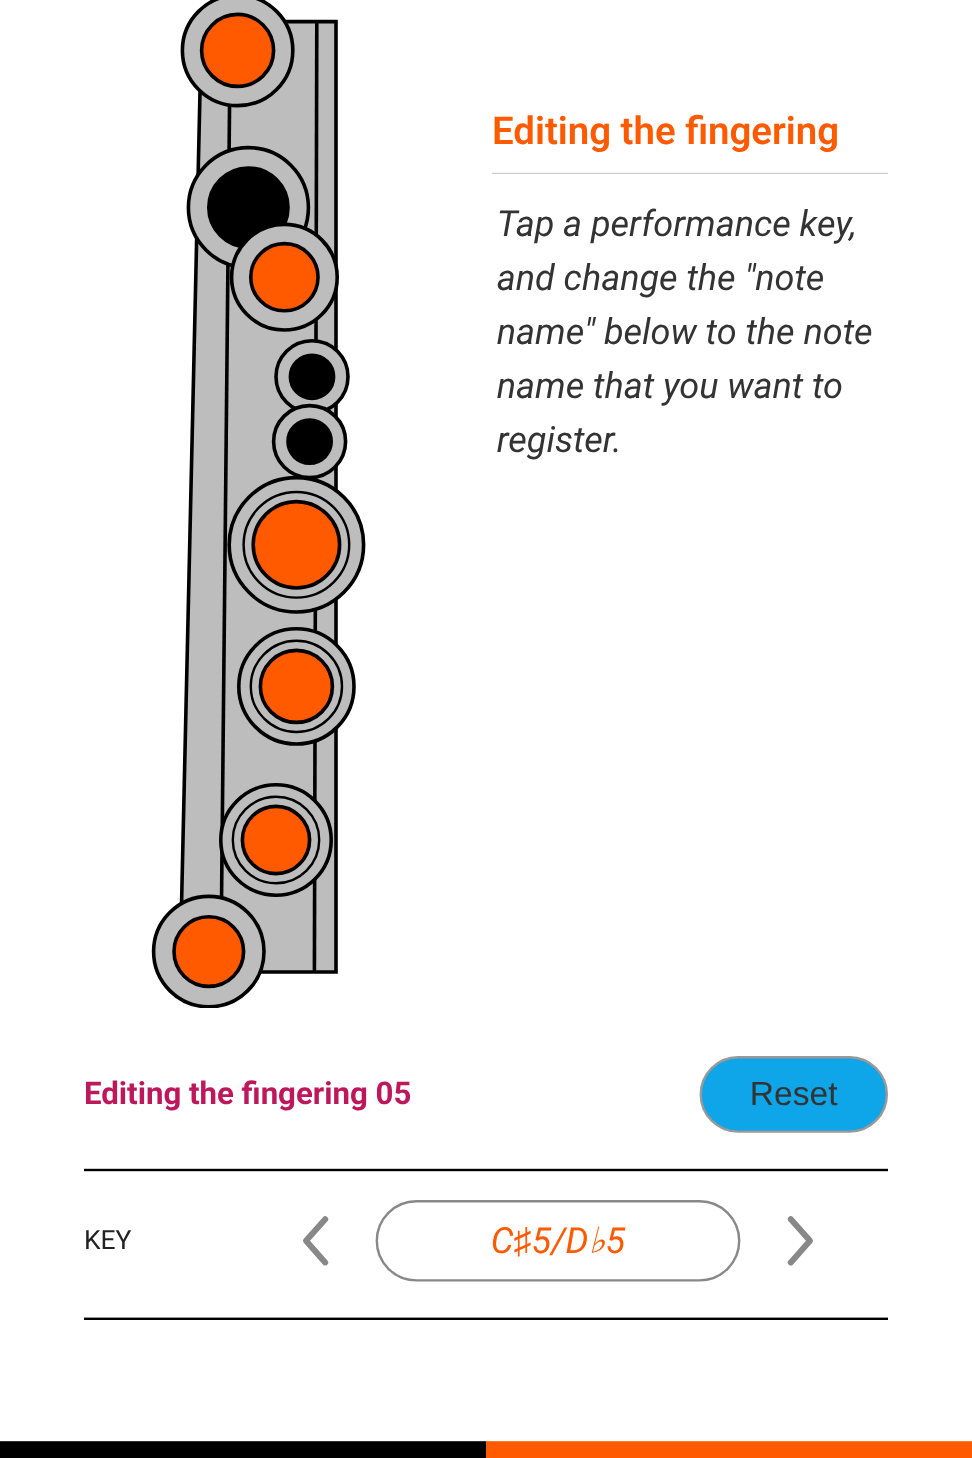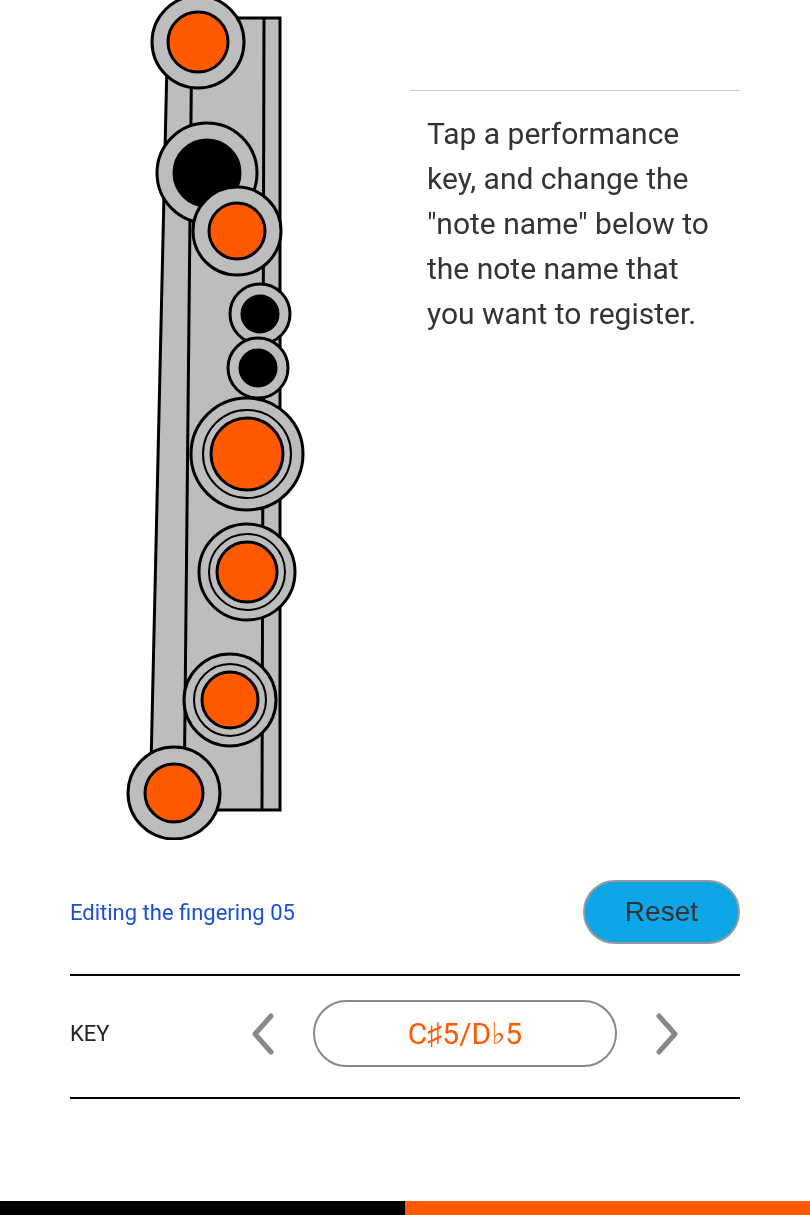--- a/index.html
+++ b/index.html
@@ -40,36 +40,37 @@
   }
   .info-divider {
     border: none;
     border-top: 1px solid #ccc;
     margin: 0 0 20px 0;
   }
   .info-text {
     font-size: 30px;
     line-height: 1.5;
     color: #333;
-    margin: 17px;
+    margin: 4px;
     font-weight: 400;
+    font-style: italic;
   }
   .row {
     display: flex;
     align-items: center;
     justify-content: space-between;
     margin: 0 70px;
   }
   .row-1 {
     margin-top: 40px;
   }
   .edit-label {
-    font-size: 22px;
-    color: #1d4ed8;
-    font-weight: 400;
+    font-size: 26px;
+    color: #be185d;
+    font-weight: 700;
   }
   .reset-btn {
     border: 2px solid #999;
     background: #0ea5e9;
     border-radius: 999px;
     padding: 14px 40px;
     font-size: 28px;
     color: #333;
     cursor: pointer;
   }
@@ -87,20 +88,21 @@
     font-size: 22px;
     color: #222;
     width: 120px;
   }
   .key-controls {
     flex: 1;
     display: flex;
     align-items: center;
     justify-content: center;
     gap: 30px;
+    font-style: italic;
   }
   .chev {
     width: 40px;
     height: 40px;
     display: flex;
     align-items: center;
     justify-content: center;
     cursor: pointer;
     color: #777;
   }
@@ -184,20 +186,21 @@
       </g>
 
       <g>
         <circle cx="174" cy="793" r="46" fill="#bdbdbd" stroke="#000" stroke-width="3"></circle>
         <circle cx="174" cy="793" r="29" fill="#ff5a00" stroke="#000" stroke-width="3"></circle>
       </g>
     </svg>
   </div>
 
   <div class="info-col">
+    <h2 class="info-title">Editing the fingering</h2>
     <hr class="info-divider">
     <p class="info-text">Tap a performance key, and change the "note name" below to the note name that you want to register.</p>
   </div>
 </div>
 
 <div class="row row-1">
   <div class="edit-label">Editing the fingering 05</div>
   <button class="reset-btn">Reset</button>
 </div>
 

